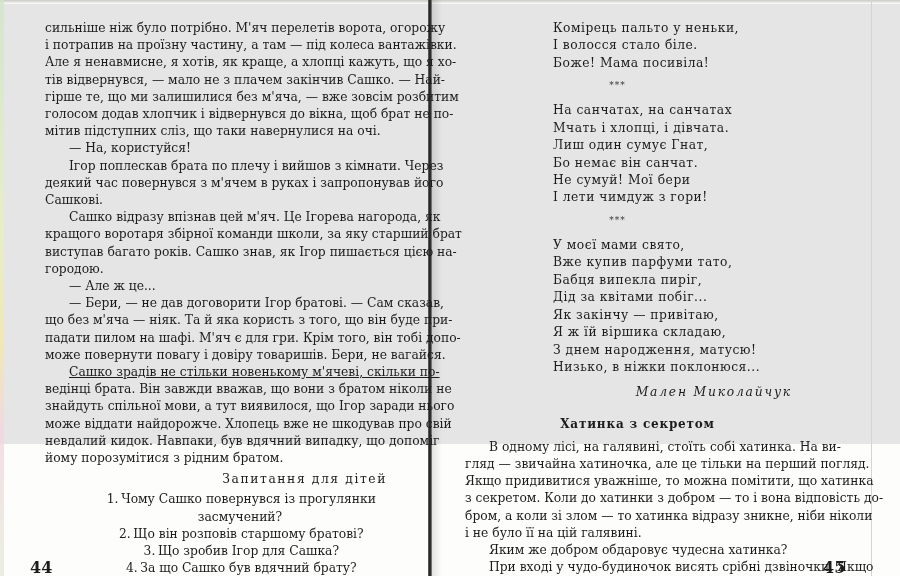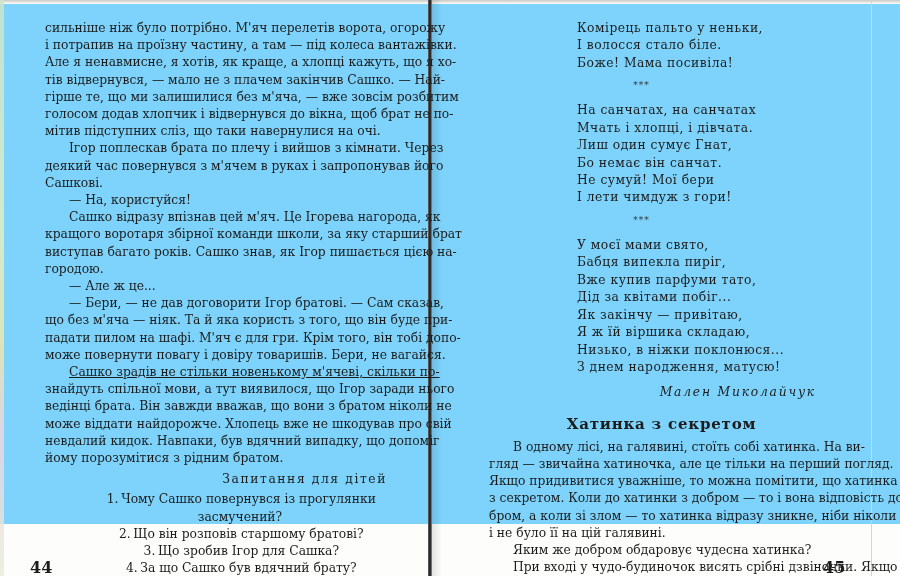--- a/index.html
+++ b/index.html
@@ -6,22 +6,22 @@
       margin: 0;
       padding: 0;
       width: 900px;
       height: 576px;
       overflow: hidden;
       background: #fdfdfb;
     }
     .spread {
       position: relative;
       width: 900px;
-      height: 524px;
-      background: #7dd3fc;
+      height: 444px;
+      background: #e5e5e5;
       font-family: "DejaVu Serif", "Liberation Serif", serif;
       color: #1c1c1c;
     }
     .top-shade {
       position: absolute; left: 0; top: 0; width: 900px; height: 4px;
       background: linear-gradient(#c9c9c6, #fefefc);
     }
     .left-edge {
       position: absolute; left: 0; top: 0; width: 4px; height: 576px;
       background: linear-gradient(180deg, #cfe6c8 0%, #e8f0c0 40%, #f4e8a8 60%, #f2d6e0 75%, #e6ecd8 100%);
@@ -38,21 +38,21 @@
     .right-edge {
       position: absolute; left: 871px; top: 0; width: 1px; height: 576px;
       background: #d4d4d4;
     }
     .page {
       position: absolute;
       font-size: 12.3px;
       line-height: 17.2px;
     }
     .page-left { left: 45px; top: 20px; width: 342px; }
-    .page-right { left: 489px; top: 20px; width: 345px; }
+    .page-right { left: 465px; top: 20px; width: 345px; }
     p {
       margin: 0;
       text-align: justify;
       hyphens: manual;
     }
     .line { display: block; white-space: nowrap; text-align: justify; text-align-last: justify; }
     .line.last { text-align-last: left; }
     .section-title {
       text-align: right;
       letter-spacing: 1.6px;
@@ -80,21 +80,21 @@
       letter-spacing: 1px;
       color: #333;
     }
     .poem-right { margin-left: 88px; letter-spacing: 0.5px; }
     .poem-right div { line-height: 17.4px; white-space: nowrap; }
     .story-title {
       text-align: center;
       font-weight: bold;
       letter-spacing: 0.8px;
       margin: 14px 0 6px 0;
-      font-size: 15px;
+      font-size: 12px;
     }
     .page-num {
       position: absolute;
       font-size: 16px;
       font-weight: bold;
     }
     .pn-left { left: 30px; top: 558px; }
     .pn-right { left: 823px; top: 558px; }
   </style>
 </head>
@@ -112,46 +112,46 @@
         <p>
           <span class="line">сильніше ніж було потрібно. М'яч перелетів ворота, огорожу</span>
           <span class="line">і потрапив на проїзну частину, а там — під колеса вантажівки.</span>
           <span class="line">Але я ненавмисне, я хотів, як краще, а хлопці кажуть, що я хо-</span>
           <span class="line">тів відвернувся, — мало не з плачем закінчив Сашко. — Най-</span>
           <span class="line">гірше те, що ми залишилися без м'яча, — вже зовсім розбитим</span>
           <span class="line">голосом додав хлопчик і відвернувся до вікна, щоб брат не по-</span>
           <span class="line last">мітив підступних сліз, що таки навернулися на очі.</span>
         </p>
         <p>
+          <span class="line last" style="text-indent: 24px;">— На, користуйся!</span>
+        </p>
+        <p>
           <span class="line" style="text-indent: 24px;">Ігор поплескав брата по плечу і вийшов з кімнати. Через</span>
           <span class="line">деякий час повернувся з м'ячем в руках і запропонував його</span>
           <span class="line last">Сашкові.</span>
-        </p>
-        <p>
-          <span class="line last" style="text-indent: 24px;">— На, користуйся!</span>
         </p>
         <p>
           <span class="line" style="text-indent: 24px;">Сашко відразу впізнав цей м'яч. Це Ігорева нагорода, як</span>
           <span class="line">кращого воротаря збірної команди школи, за яку старший брат</span>
           <span class="line">виступав багато років. Сашко знав, як Ігор пишається цією на-</span>
           <span class="line last">городою.</span>
         </p>
         <p>
           <span class="line last" style="text-indent: 24px;">— Але ж це...</span>
         </p>
         <p>
           <span class="line" style="text-indent: 24px;">— Бери, — не дав договорити Ігор братові. — Сам сказав,</span>
           <span class="line">що без м'яча — ніяк. Та й яка користь з того, що він буде при-</span>
           <span class="line">падати пилом на шафі. М'яч є для гри. Крім того, він тобі допо-</span>
           <span class="line last">може повернути повагу і довіру товаришів. Бери, не вагайся.</span>
         </p>
         <p>
           <span class="line" style="text-indent: 24px; text-decoration: underline;">Сашко зрадів не стільки новенькому м'ячеві, скільки по-</span>
+          <span class="line">ведінці брата. Він завжди вважав, що вони з братом ніколи не</span>
           <span class="line">знайдуть спільної мови, а тут виявилося, що Ігор заради нього</span>
-          <span class="line">ведінці брата. Він завжди вважав, що вони з братом ніколи не</span>
           <span class="line">може віддати найдорожче. Хлопець вже не шкодував про свій</span>
           <span class="line">невдалий кидок. Навпаки, був вдячний випадку, що допоміг</span>
           <span class="line last">йому порозумітися з рідним братом.</span>
         </p>
       </div>
 
     <div class="section-title">Запитання для дітей</div>
     <ol class="questions">
       <li><span class="num">1.</span><span>Чому Сашко повернувся із прогулянки засмучений?</span></li>
       <li><span class="num">2.</span><span>Що він розповів старшому братові?</span></li>
@@ -173,27 +173,27 @@
       <div>На санчатах, на санчатах</div>
       <div>Мчать і хлопці, і дівчата.</div>
       <div>Лиш один сумує Гнат,</div>
       <div>Бо немає він санчат.</div>
       <div>Не сумуй! Мої бери</div>
       <div>І лети чимдуж з гори!</div>
     </div>
     <div class="stars" style="margin:5px 0 8px 0; padding-right:40px;">***</div>
     <div class="poem-right">
       <div>У моєї мами свято,</div>
+      <div>Вже купив парфуми тато,</div>
       <div>Бабця випекла пиріг,</div>
-      <div>Вже купив парфуми тато,</div>
       <div>Дід за квітами побіг...</div>
       <div>Як закінчу — привітаю,</div>
       <div>Я ж їй віршика складаю,</div>
+      <div>З днем народження, матусю!</div>
       <div>Низько, в ніжки поклонюся...</div>
-      <div>З днем народження, матусю!</div>
     </div>
     <div class="author" style="margin-top:8px; padding-right:18px;">Мален Миколайчук</div>
 
     <div class="story-title">Хатинка з секретом</div>
     <div id="right-story">
         <p>
           <span class="line" style="text-indent: 24px;">В одному лісі, на галявині, стоїть собі хатинка. На ви-</span>
           <span class="line">гляд — звичайна хатиночка, але це тільки на перший погляд.</span>
           <span class="line">Якщо придивитися уважніше, то можна помітити, що хатинка</span>
           <span class="line">з секретом. Коли до хатинки з добром — то і вона відповість до-</span>

